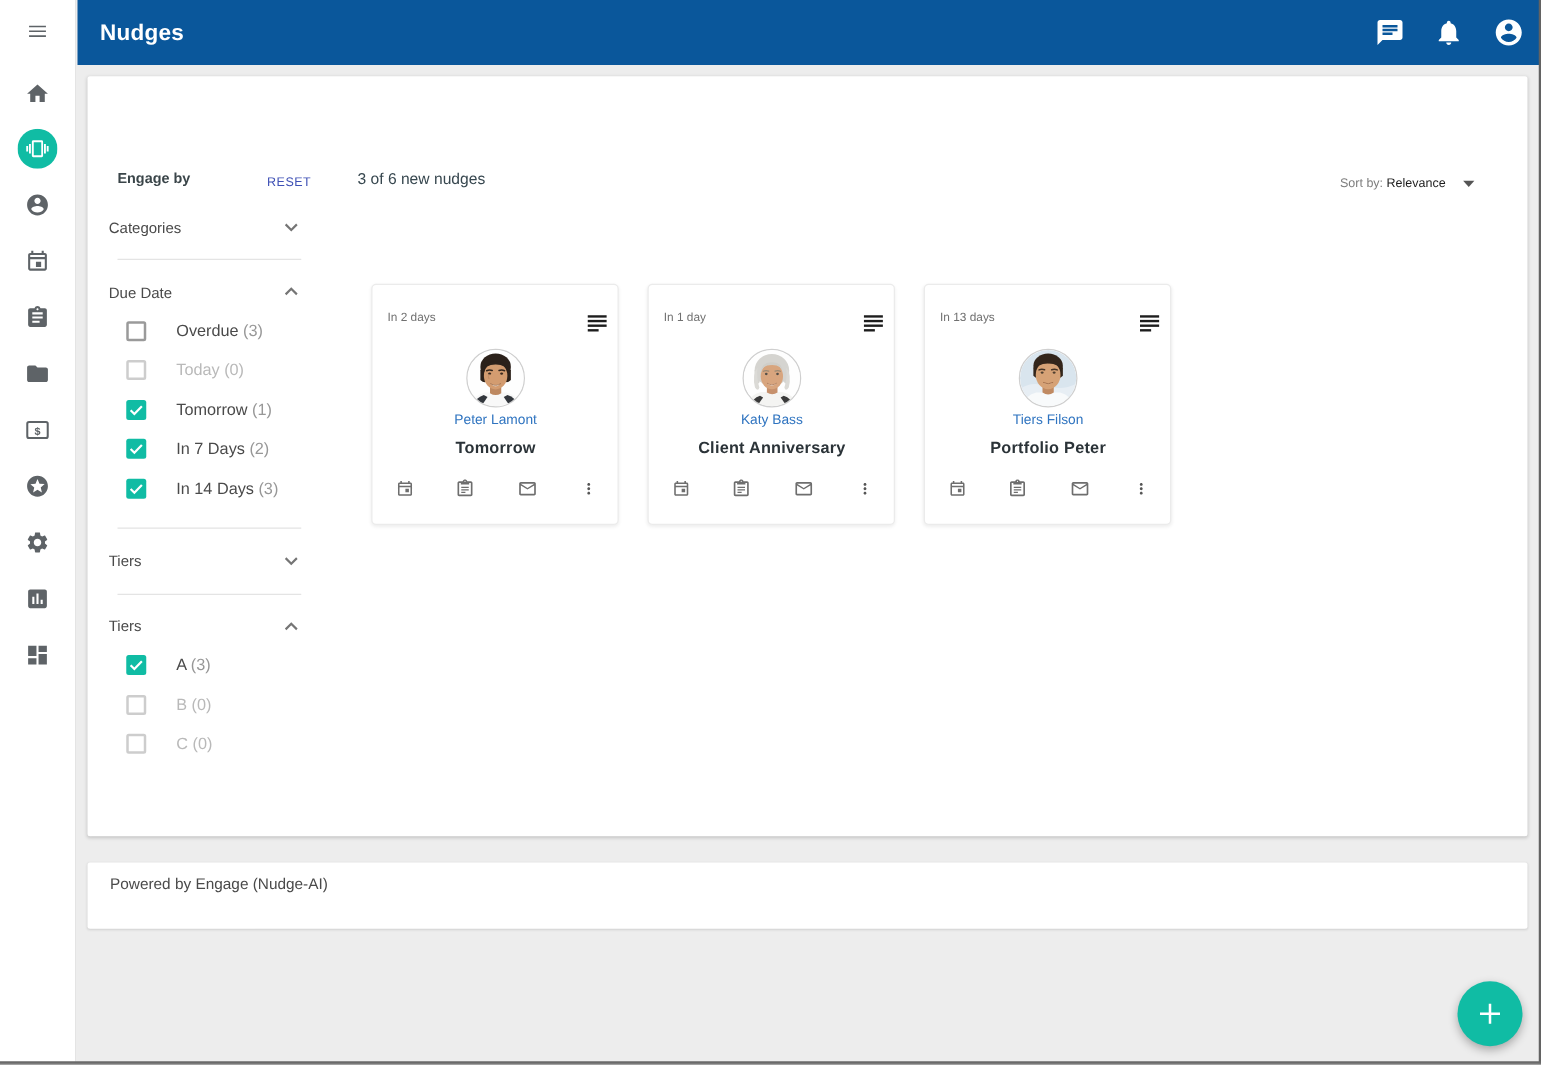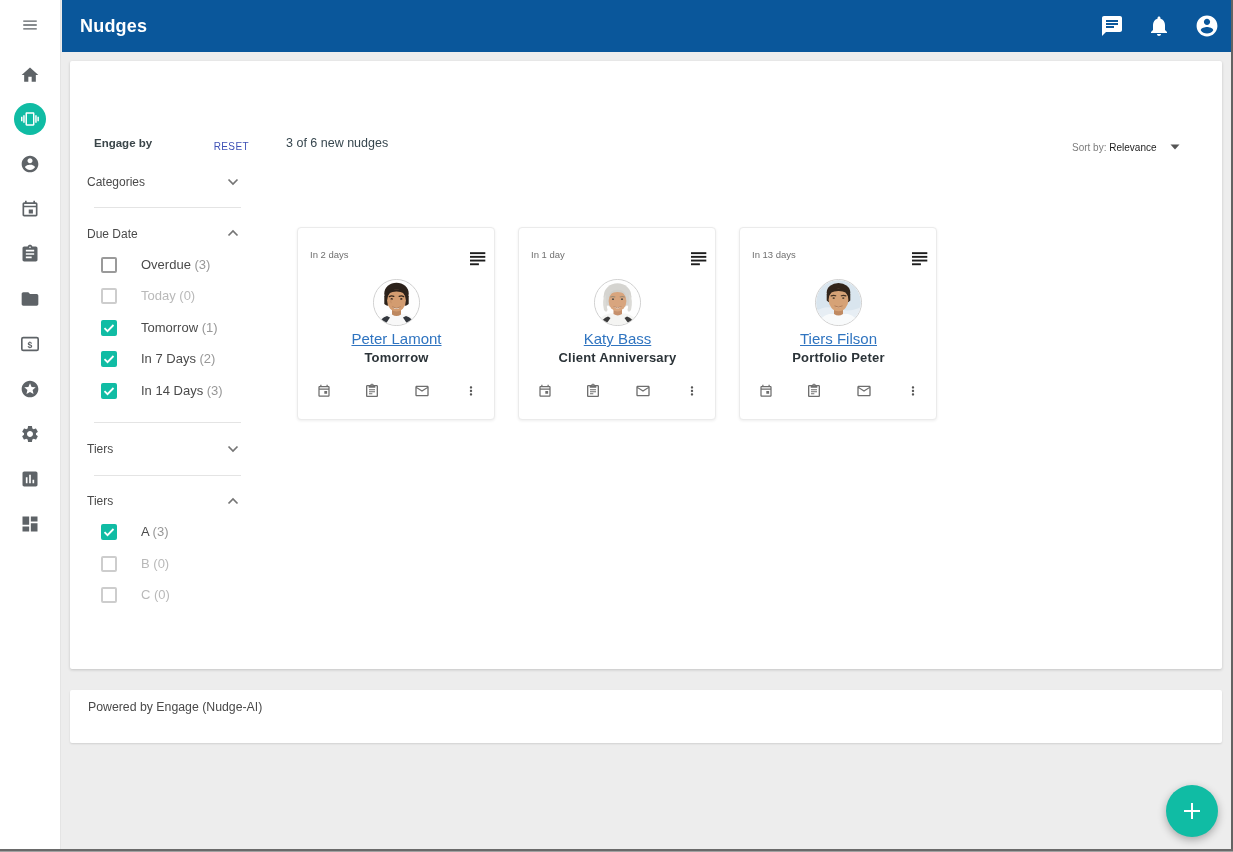--- a/index.html
+++ b/index.html
@@ -24,21 +24,21 @@
   .cbox.dis { border:2px solid #cdcdcd; }
   .cblab { position:absolute; left:40px; top:0; font-size:13px; line-height:18px; white-space:pre; color:#4a4a4a; }
   .cnt { color:#979797; }
   .dis2 { color:#b9b9b9; }
   .dis2 .cnt { color:#b9b9b9; }
   .card { position:absolute; top:134px; width:198px; height:193px; background:#fff; border:1px solid #ebebeb; border-radius:4px; box-shadow:0 1px 3px rgba(0,0,0,0.07);margin-top:32px; }
   .cdays { position:absolute; left:12px; top:21px; font-size:9.5px; color:#707070; }
   .cicon-tr { position:absolute; left:172px; top:24px; color:#1d1d1d; display:flex; }
   .avatar { position:absolute; left:75px; top:51px; width:47px; height:47px; border-radius:50%; border:1px solid #cfcfcf; overflow:hidden; }
   .avatar svg { filter:blur(0.45px); }
-  .cname { position:absolute; left:0; top:102px; width:197px; text-align:center; font-size:15px; color:#2f74c0;text-decoration:underline; }
+  .cname { position:absolute; left:0; top:102px; width:197px; text-align:center; font-size:11px; color:#2f74c0; }
   .ctitle { position:absolute; left:0; top:122px; width:197px; text-align:center; font-size:13px; font-weight:bold; color:#2b3338; letter-spacing:0.2px; }
   .crowic { position:absolute; transform:translate(-50%,-50%); color:#6e6e6e; display:flex; }
   #footer { position:absolute; left:70px; top:690px; width:1152px; height:53px; background:#fff; border-radius:2px; box-shadow:0 1px 2px rgba(0,0,0,0.12); }
   #footer span { position:absolute; left:18px; top:9.5px; font-size:12.3px; color:#4a4a4a; }
   #fab { position:absolute; left:1166px; top:785px; width:52px; height:52px; border-radius:50%; background:#10bca4; box-shadow:0 3px 8px rgba(0,0,0,0.3); }
   #fab:before { content:""; position:absolute; left:24.8px; top:18px; width:2.4px; height:16px; background:#fff; }
   #fab:after { content:""; position:absolute; left:18px; top:24.8px; width:16px; height:2.4px; background:#fff; }
   #redge { position:absolute; left:1231px; top:0; width:2px; height:852px; background:#636363; }
   #bedge { position:absolute; left:0; top:849px; width:1233px; height:1.7px; background:#6a6a6a; box-shadow:0 1.5px 0 #a2a2a2; }
 </style>

